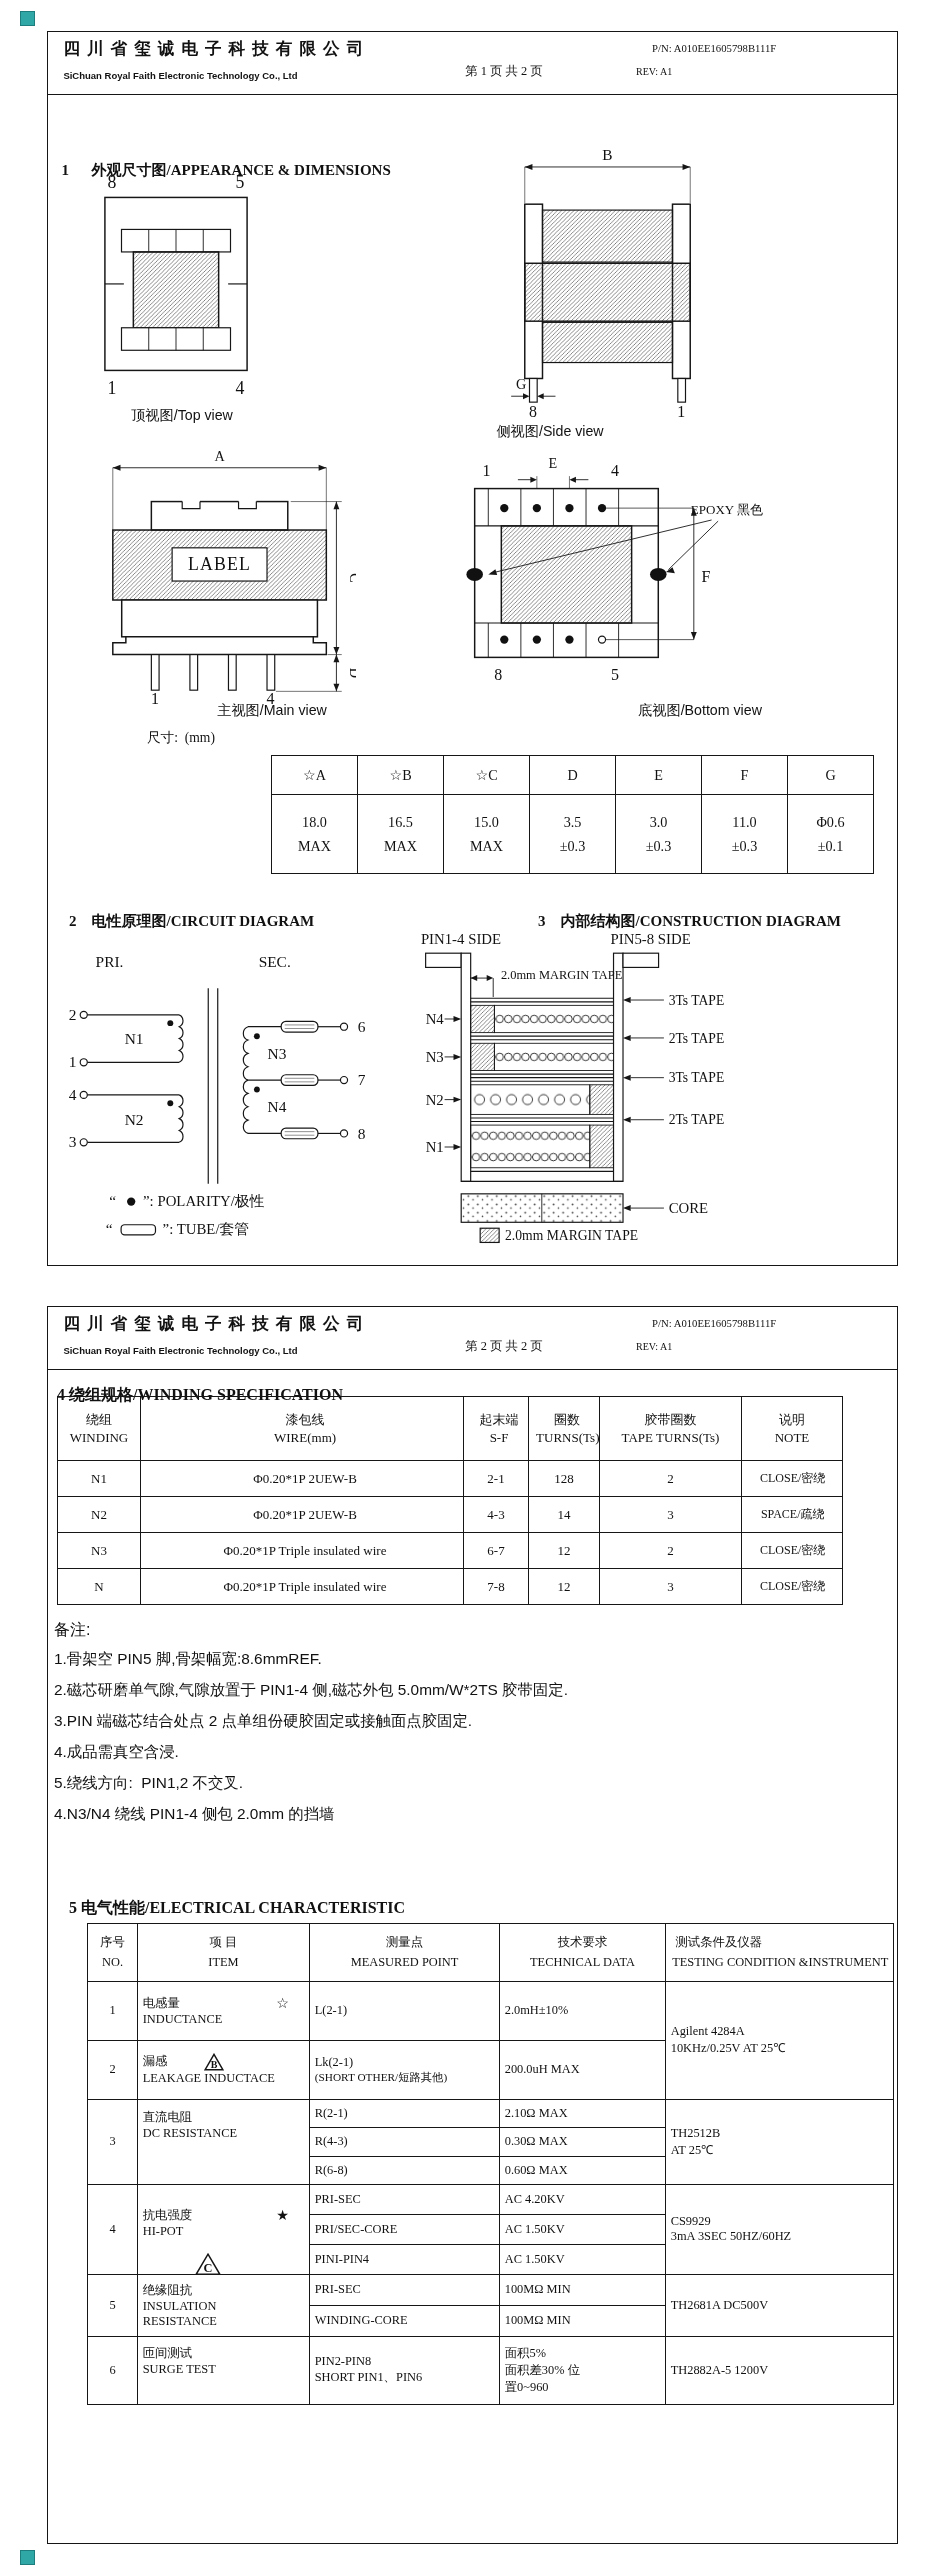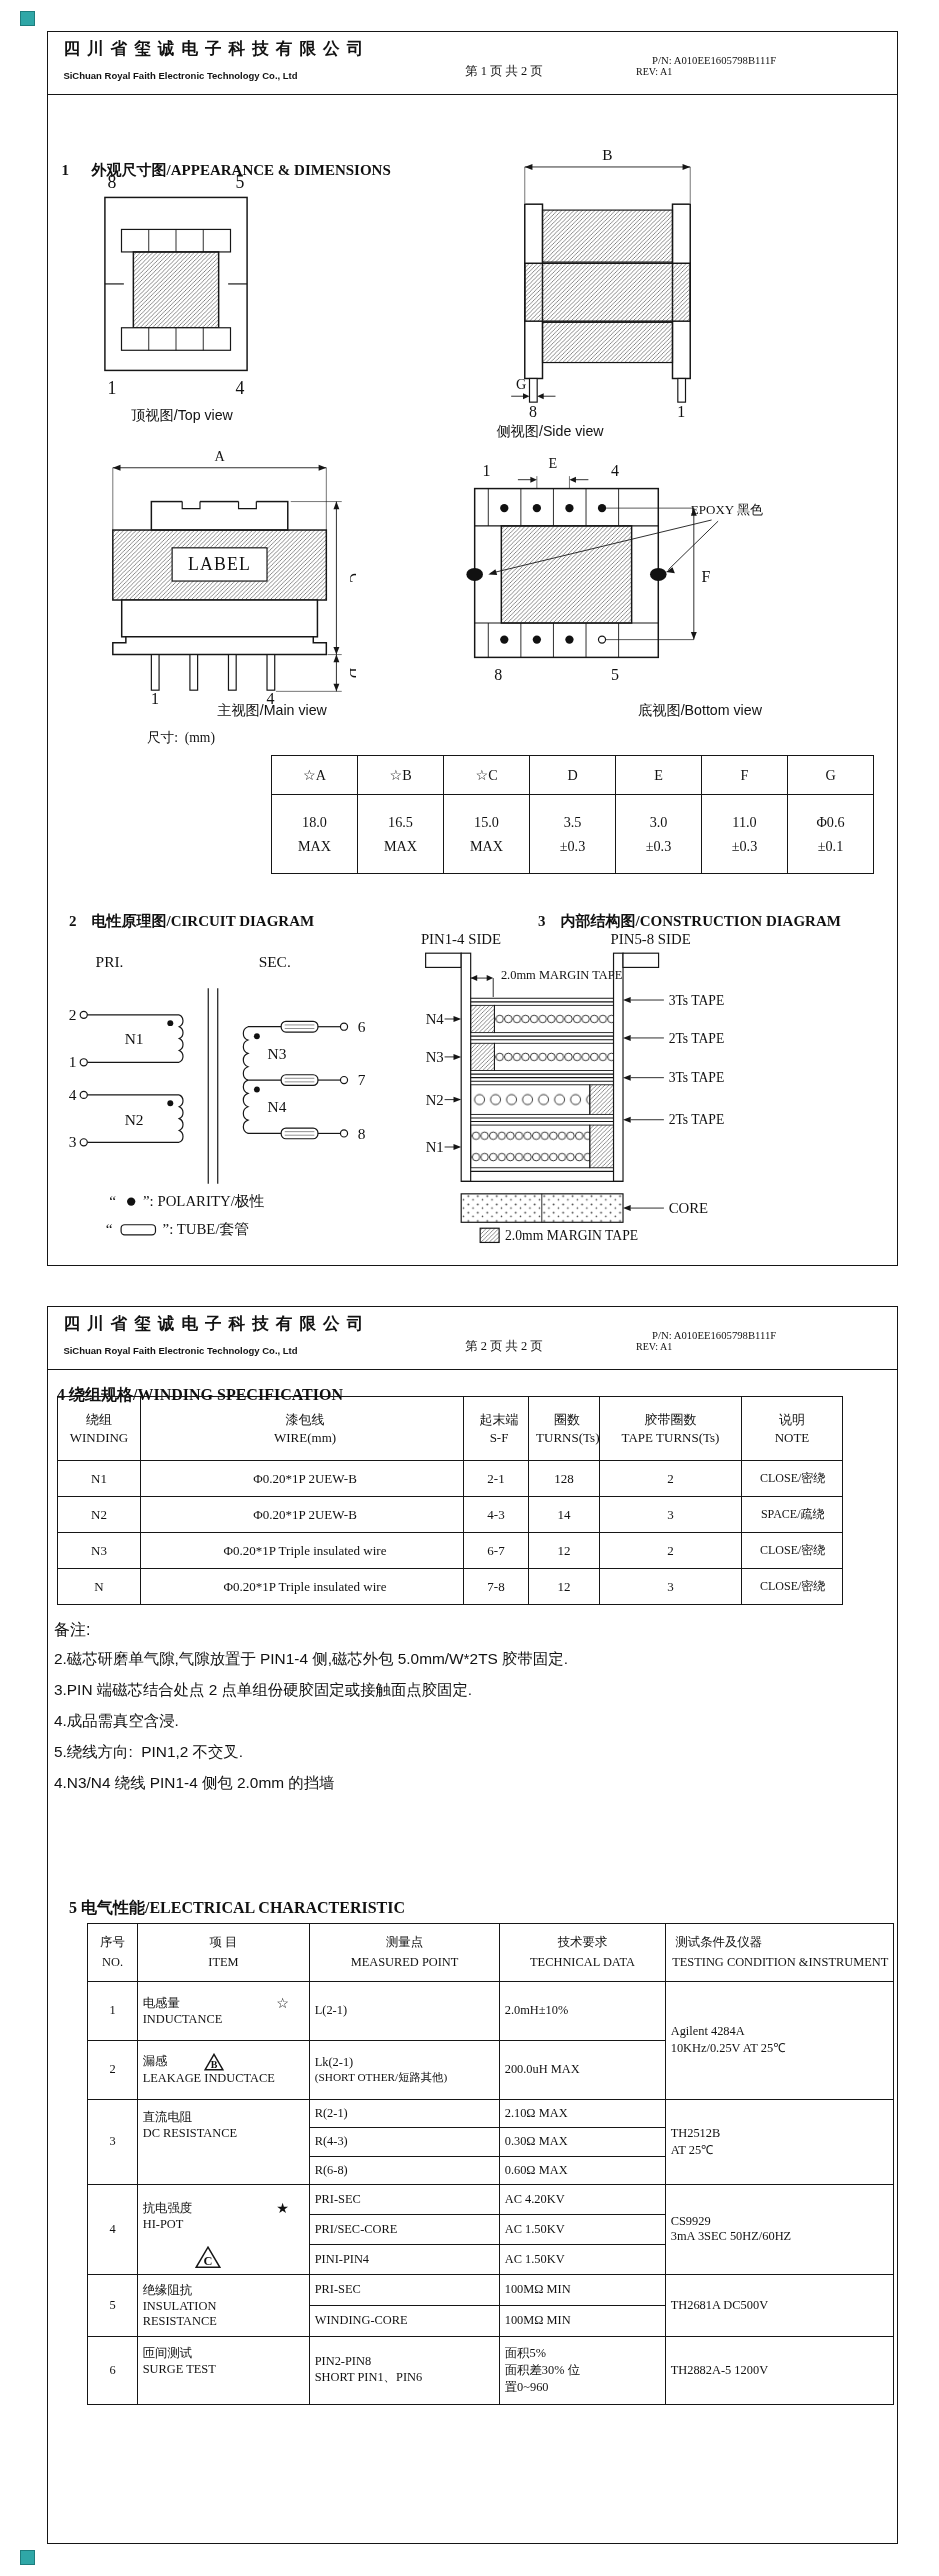--- a/index.html
+++ b/index.html
@@ -8,21 +8,21 @@
   .corner-marker{position:absolute;width:13px;height:13px;background:#2fa7a7;border:0.6px solid #1d7d7d;}
   .page{position:absolute;left:47px;width:849px;background:#fff;border:1.8px solid #161616;}
   .page1{top:31px;height:1233px;}
   .page2{top:1306px;height:1236px;}
   .hdr{position:absolute;left:0;top:0;width:100%;height:62px;border-bottom:1.8px solid #161616;}
   .co-cn{position:absolute;left:15.4px;top:6px;font-family:"Liberation Sans",sans-serif;
          font-weight:bold;font-size:16.6px;letter-spacing:1.2px;white-space:pre;}
   .co-en{position:absolute;left:15.4px;top:38px;font-family:"Liberation Sans",sans-serif;
          font-weight:bold;font-size:9.5px;}
   .pageno{position:absolute;left:379px;top:31px;width:154px;text-align:center;font-size:12.4px;}
-  .pnline{position:absolute;left:604px;top:9.5px;font-size:10.7px;margin-top:12px;}
+  .pnline{position:absolute;left:604px;top:9.5px;font-size:10.7px;}
   .revline{position:absolute;left:588px;top:34px;font-size:10px;}
   .stitle{position:absolute;font-weight:bold;font-size:15px;white-space:pre;}
   .vcap{position:absolute;font-family:"Liberation Sans",sans-serif;font-size:14.2px;text-align:center;width:190px;}
   .dimnote{position:absolute;font-size:13.6px;white-space:pre;}
   svg{font-family:"Liberation Serif",serif;}
   svg text{fill:#111;}
   
   .dimtable{position:absolute;border-collapse:collapse;table-layout:fixed;}
   .dimtable td{border:1.2px solid #161616;text-align:center;font-size:14.2px;}
   .dimtable .hrow td{height:36px;}
@@ -521,20 +521,21 @@
         <td class="cen">7-8</td>
         <td class="cen">12</td>
         <td class="cen">3</td>
         <td class="lft" style="padding-left:2.4px;font-size:12px;">CLOSE/密绕</td>
       </tr>
     </tbody>
       </table>
 
     <div class="notes" style="left:6px;top:313px;width:817px;">
       <div class="nt">备注:</div>
+      <div class="ni">1.骨架空 PIN5 脚,骨架幅宽:8.6mmREF.</div>
       <div class="ni">2.磁芯研磨单气隙,气隙放置于 PIN1-4 侧,磁芯外包 5.0mm/W*2TS 胶带固定.</div>
       <div class="ni">3.PIN 端磁芯结合处点 2 点单组份硬胶固定或接触面点胶固定.</div>
       <div class="ni">4.成品需真空含浸.</div>
       <div class="ni">5.绕线方向:  PIN1,2 不交叉.</div>
       <div class="ni">4.N3/N4 绕线 PIN1-4 侧包 2.0mm 的挡墙</div>
     </div>
 
     <h2 class="stitle" style="left:21px;top:578px;font-size:16px;">5 电气性能/ELECTRICAL CHARACTERISTIC</h2>
 
     <table class="etable" style="left:39px;top:616px;width:806px;">
@@ -619,21 +620,21 @@
       <tr style="height:28.4px;">
         <td>R(4-3)</td>
         <td>0.30Ω MAX</td>
       </tr>
       <tr style="height:28.4px;">
         <td>R(6-8)</td>
         <td>0.60Ω MAX</td>
       </tr>
       <tr style="height:30px;">
         <td class="cen" rowspan="3">4</td>
-        <td rowspan="3" style="vertical-align:top;padding-top:15px;">
+        <td rowspan="3" style="vertical-align:top;padding-top:22px;">
           <div class="item-line">
                 <span>抗电强度</span>
                 <span class="star">★</span>
               </div>
           <div>HI-POT</div>
           <div style="margin-top:14.2px;margin-left:52px;" class="tri-sym">
             <svg width="26" height="22.5" viewBox="0 0 44 38" style="font-size:21px">
                   <polygon points="22,2 42,36 2,36" fill="none" stroke="#161616" stroke-width="2.5"></polygon>
                   <text x="22" y="32" font-size="21" font-weight="bold" text-anchor="middle">C</text>
                 </svg>

